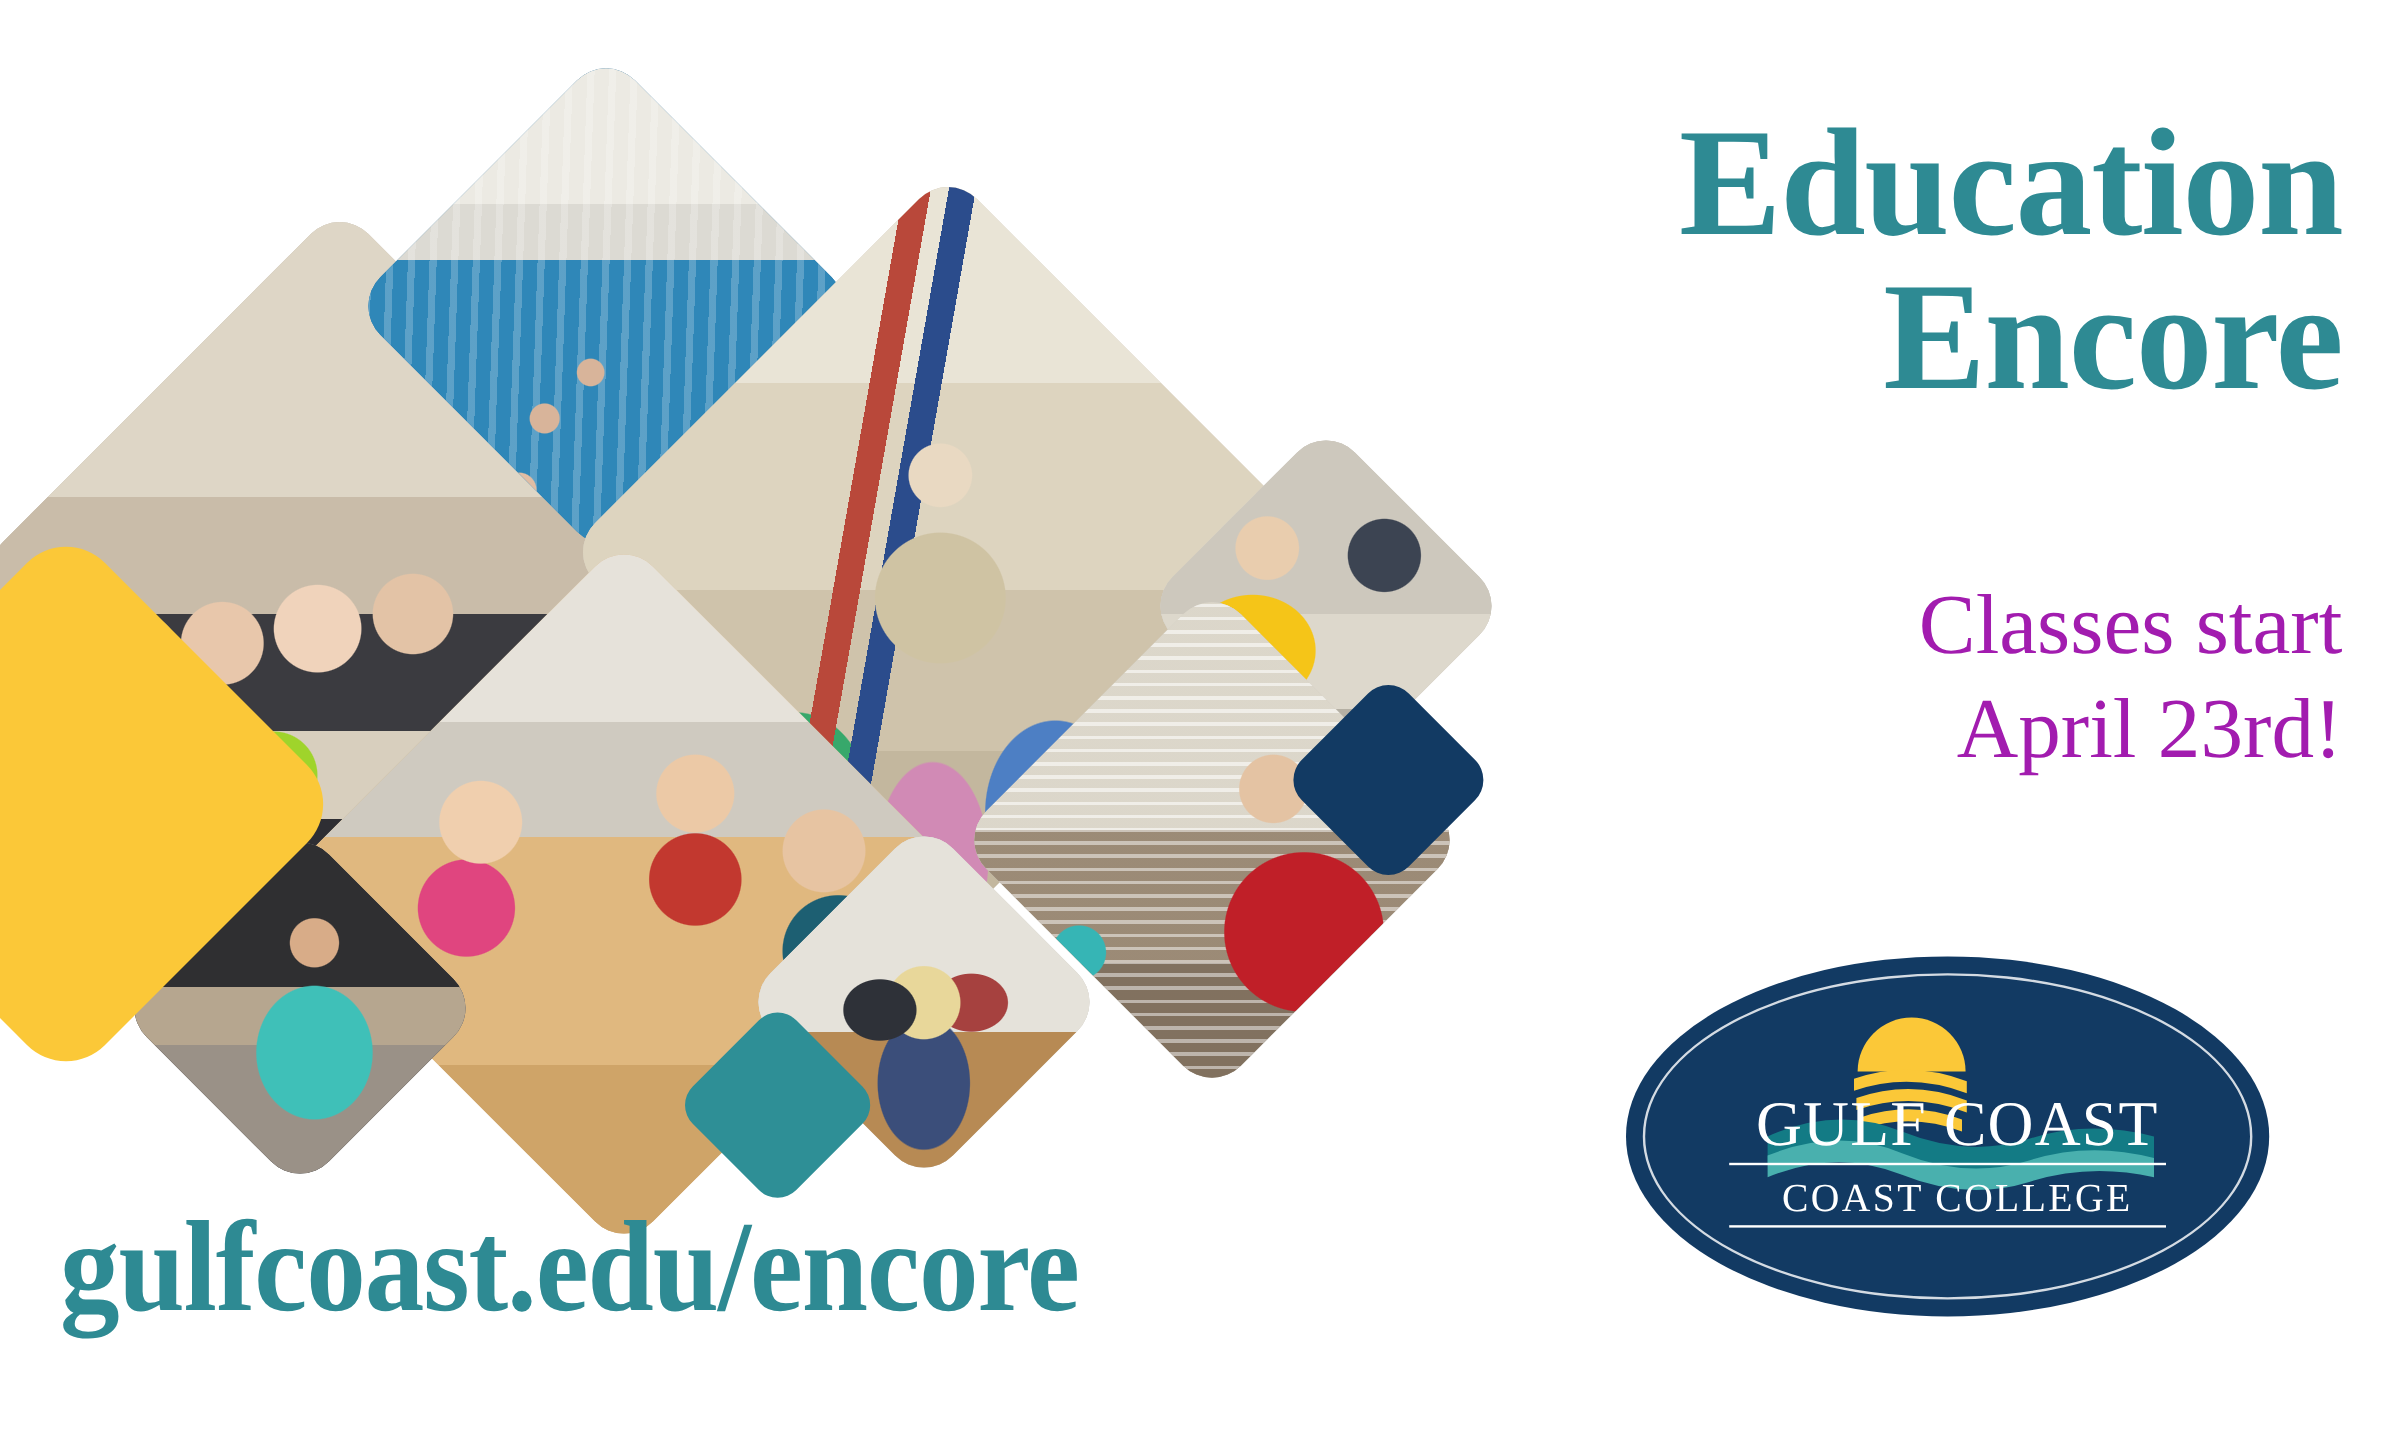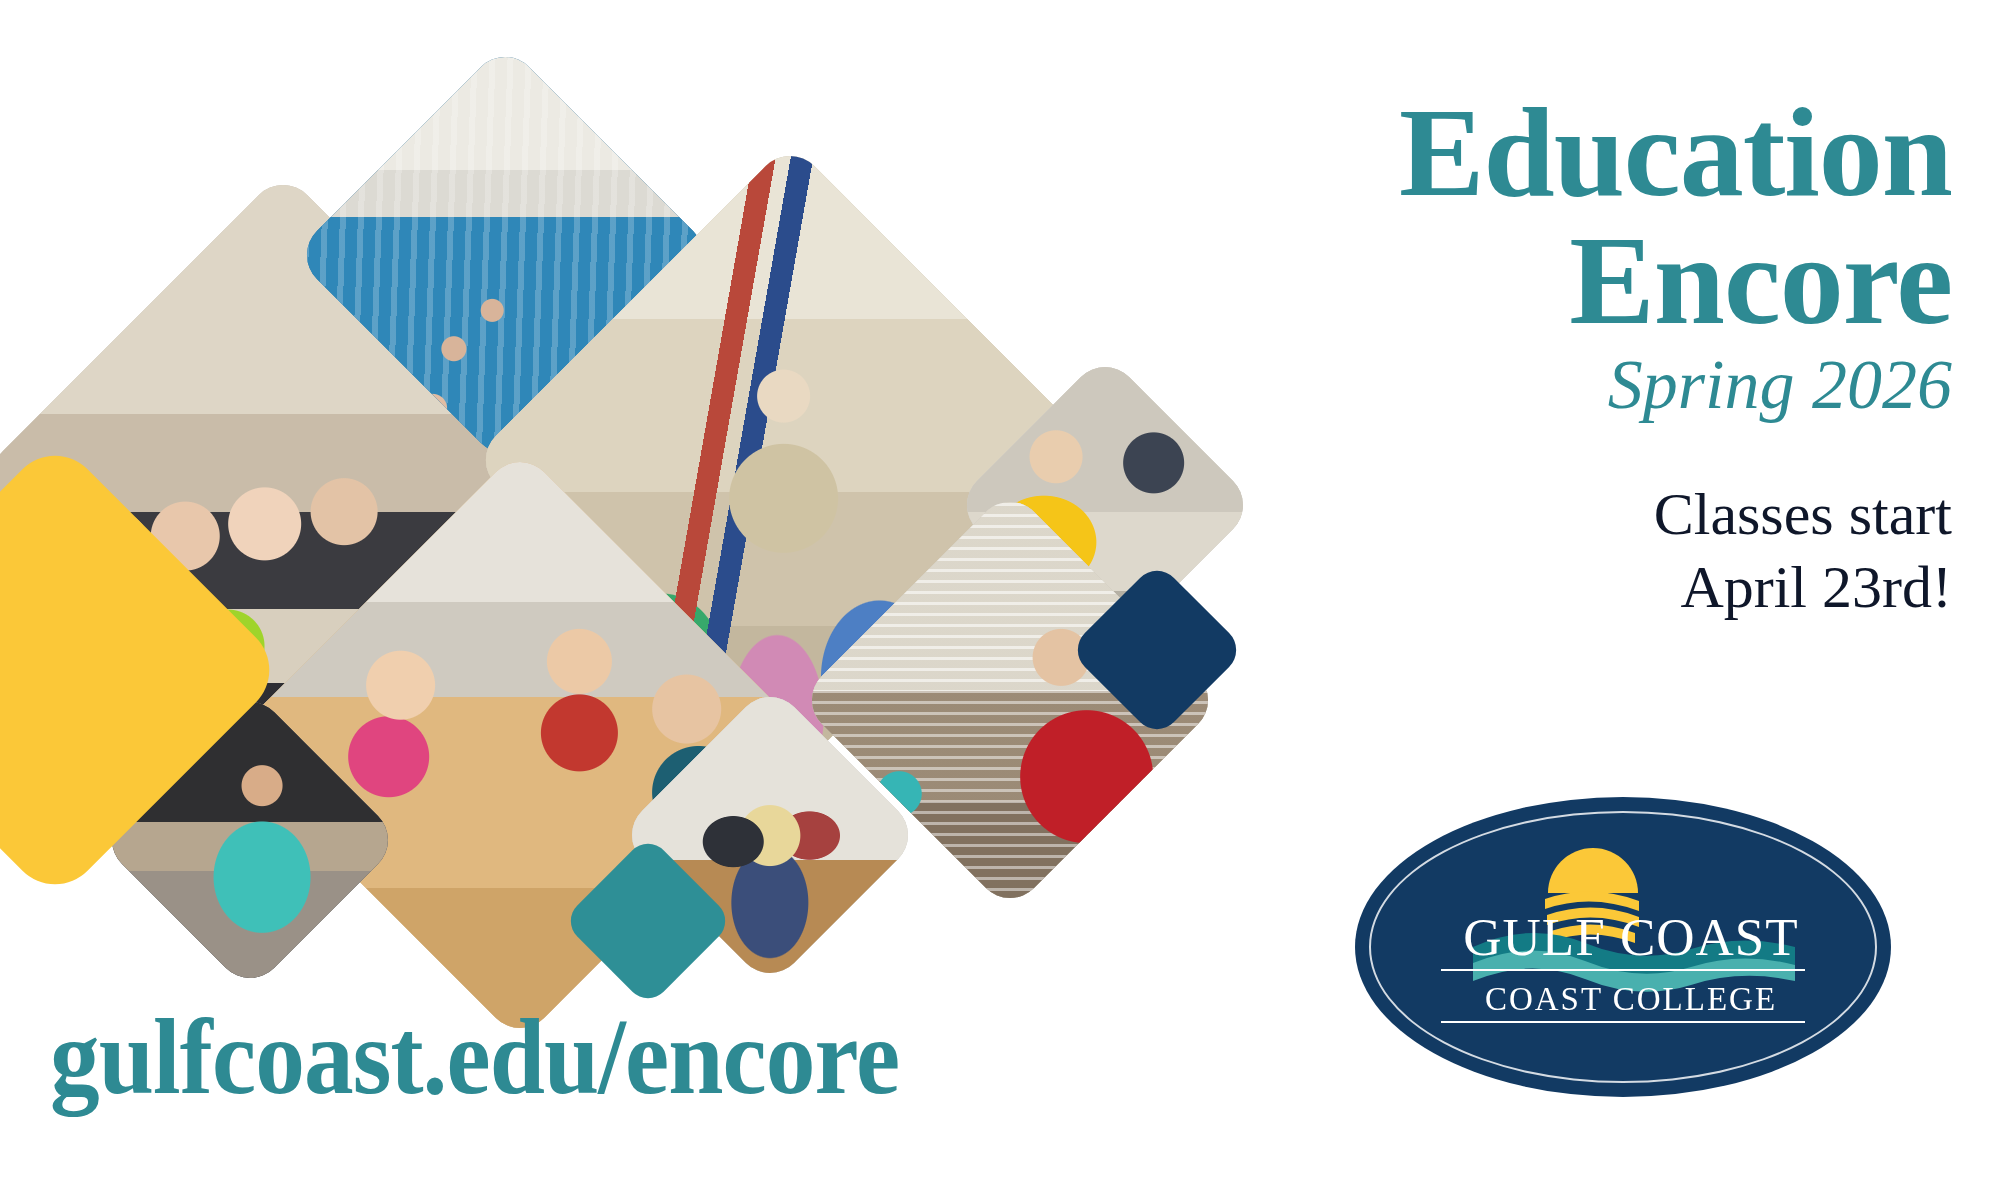--- a/index.html
+++ b/index.html
@@ -33,21 +33,21 @@
   }
   .t-enc{
     color:#2e8a93;font-weight:bold;font-size:128px;line-height:1.0;
     letter-spacing:-1px;margin:0;
   }
   .t-term{
     color:#2e8a93;font-style:italic;font-size:70px;line-height:1.05;margin:4px 0 0 0;
     font-weight:normal;
   }
   .t-cta{
-    color:#0f172a;font-size:60px;line-height:1.22;font-weight:normal;margin:0;
+    color:#a21caf;font-size:71px;line-height:1.22;font-weight:normal;margin:0;
   }
   .url{
     position:absolute;left:50px;top:995px;
     color:#2e8a93;font-weight:bold;font-size:108px;letter-spacing:-1px;
     font-family:"Liberation Serif", serif;
     transform:scaleX(.92);transform-origin:left center;
     white-space:nowrap;
   }
 
   
@@ -158,21 +158,20 @@
 
   <div class="accent" style="left:55px;top:670px;width:330px;height:330px;background:#FBC838;border-radius:46px;"></div>
 
   <div class="accent" style="left:1157px;top:650px;width:126px;height:126px;background:#123A63;border-radius:24px;"></div>
 
   <div class="accent" style="left:648px;top:921px;width:122px;height:122px;background:#2E8F96;border-radius:22px;"></div>
 
   <div class="copy" style="top:88px;">
     <div class="t-edu">Education</div>
     <div class="t-enc">Encore</div>
-    <div class="t-term">Spring 2026</div>
   </div>
 
   <div class="copy" style="top:478px;">
     <div class="t-cta">Classes start</div>
     <div class="t-cta">April 23rd!</div>
   </div>
 
   <div class="url">gulfcoast.edu/encore</div>
 
   <div class="logo">

